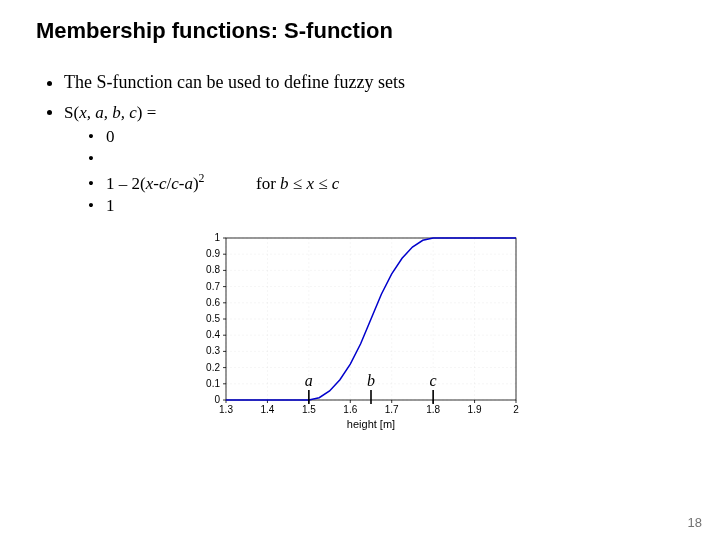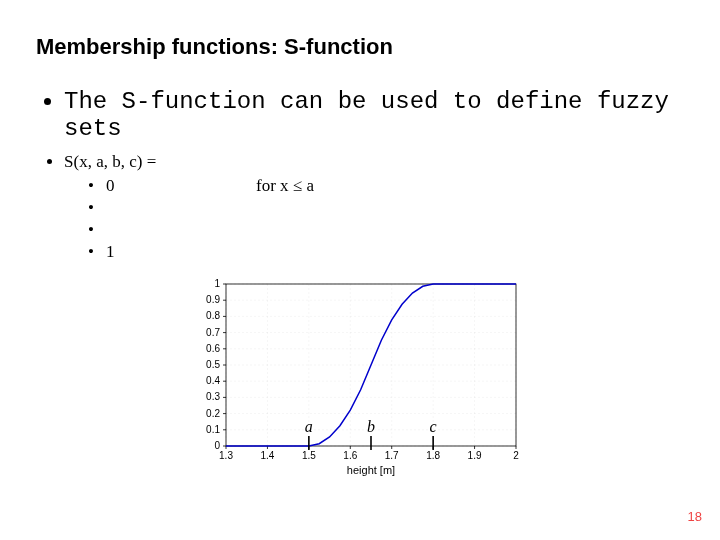--- a/index.html
+++ b/index.html
@@ -6,40 +6,40 @@
     margin: 0;
     padding: 0;
     width: 720px;
     height: 540px;
     background: #fff;
     font-family: "Times New Roman", Times, serif;
     color: #000;
     position: relative;
   }
   .slide {
-    padding: 34px 36px 0 36px;
+    padding: 18px 36px 0 36px;
     box-sizing: border-box;
   }
   .title {
     font-family: Arial, Helvetica, sans-serif;
     font-weight: bold;
     font-size: 22px;
     margin-bottom: 28px;
   }
   ul.top {
     list-style: disc;
     margin: 0;
     padding-left: 28px;
   }
   ul.top > li {
     margin-bottom: 10px;
   }
   .sans {
-    font-family: Liberation Mono, monospace;
-    font-size: 24px;
+    font-family: Liberation Serif, serif;
+    font-size: 18px;
   }
   .serif {
     font-family: "Times New Roman", Times, serif;
     font-size: 17px;
   }
   .pieces {
     margin-top: 4px;
     margin-left: 24px;
   }
   .piece-row {
@@ -51,21 +51,21 @@
     width: 18px;
     flex: 0 0 18px;
   }
   .piece-expr {
     width: 150px;
     flex: 0 0 150px;
   }
   .piece-cond {
     flex: 1;
   }
-  .ital { }
+  .ital { font-style: italic; }
   sup { font-size: 0.7em; }
   .chart-wrap {
     margin-top: 14px;
     margin-left: 150px;
     position: relative;
   }
   svg.chart {
     display: block;
   }
   .axis-label {
@@ -94,49 +94,50 @@
   }
   .annot {
     font-family: "Times New Roman", Times, serif;
     font-style: italic;
     font-size: 16px;
     fill: #000;
   }
   .page-num {
     position: absolute;
     right: 18px;
-    bottom: 16px;
+    bottom: 10px;
     font-family: Arial, Helvetica, sans-serif;
     font-size: 13px;
-    color: #ef4444;
+    color: #737373;
   }
 </style>
 </head>
 <body>
 
 <div class="slide">
   <div class="title">Membership functions: S-function</div>
 
   <ul class="top">
     <li class="sans">The S-function can be used to define fuzzy sets</li>
     <li class="serif">
       <span>
         <span>S(</span><span class="ital">x, a, b, c</span><span>) =</span>
       </span>
       <div class="pieces" id="pieces">
           <div class="piece-row serif">
             <div class="piece-bullet">•</div>
             <div class="piece-expr">0</div>
-            <div class="piece-cond">for <span class="ital">x</span> ≤ <span class="ital">a</span></div>
-          </div>
-          <div class="piece-row serif">
-            <div class="piece-bullet">•</div>
-          </div>
-          <div class="piece-row serif">
-            <div class="piece-bullet">•</div>
+          </div>
+          <div class="piece-row serif">
+            <div class="piece-bullet">•</div>
+          </div>
+          <div class="piece-row serif">
+            <div class="piece-bullet">•</div>
+            <div class="piece-expr">1 – 2(<span class="ital">x</span>-<span class="ital">c</span>/<span class="ital">c</span>-<span class="ital">a</span>)<sup>2</sup></div>
+            <div class="piece-cond">for <span class="ital">b</span> ≤ <span class="ital">x</span> ≤ <span class="ital">c</span></div>
           </div>
           <div class="piece-row serif">
             <div class="piece-bullet">•</div>
             <div class="piece-expr">1</div>
           </div>
         </div>
     </li>
   </ul>
 
   <div class="chart-wrap">

